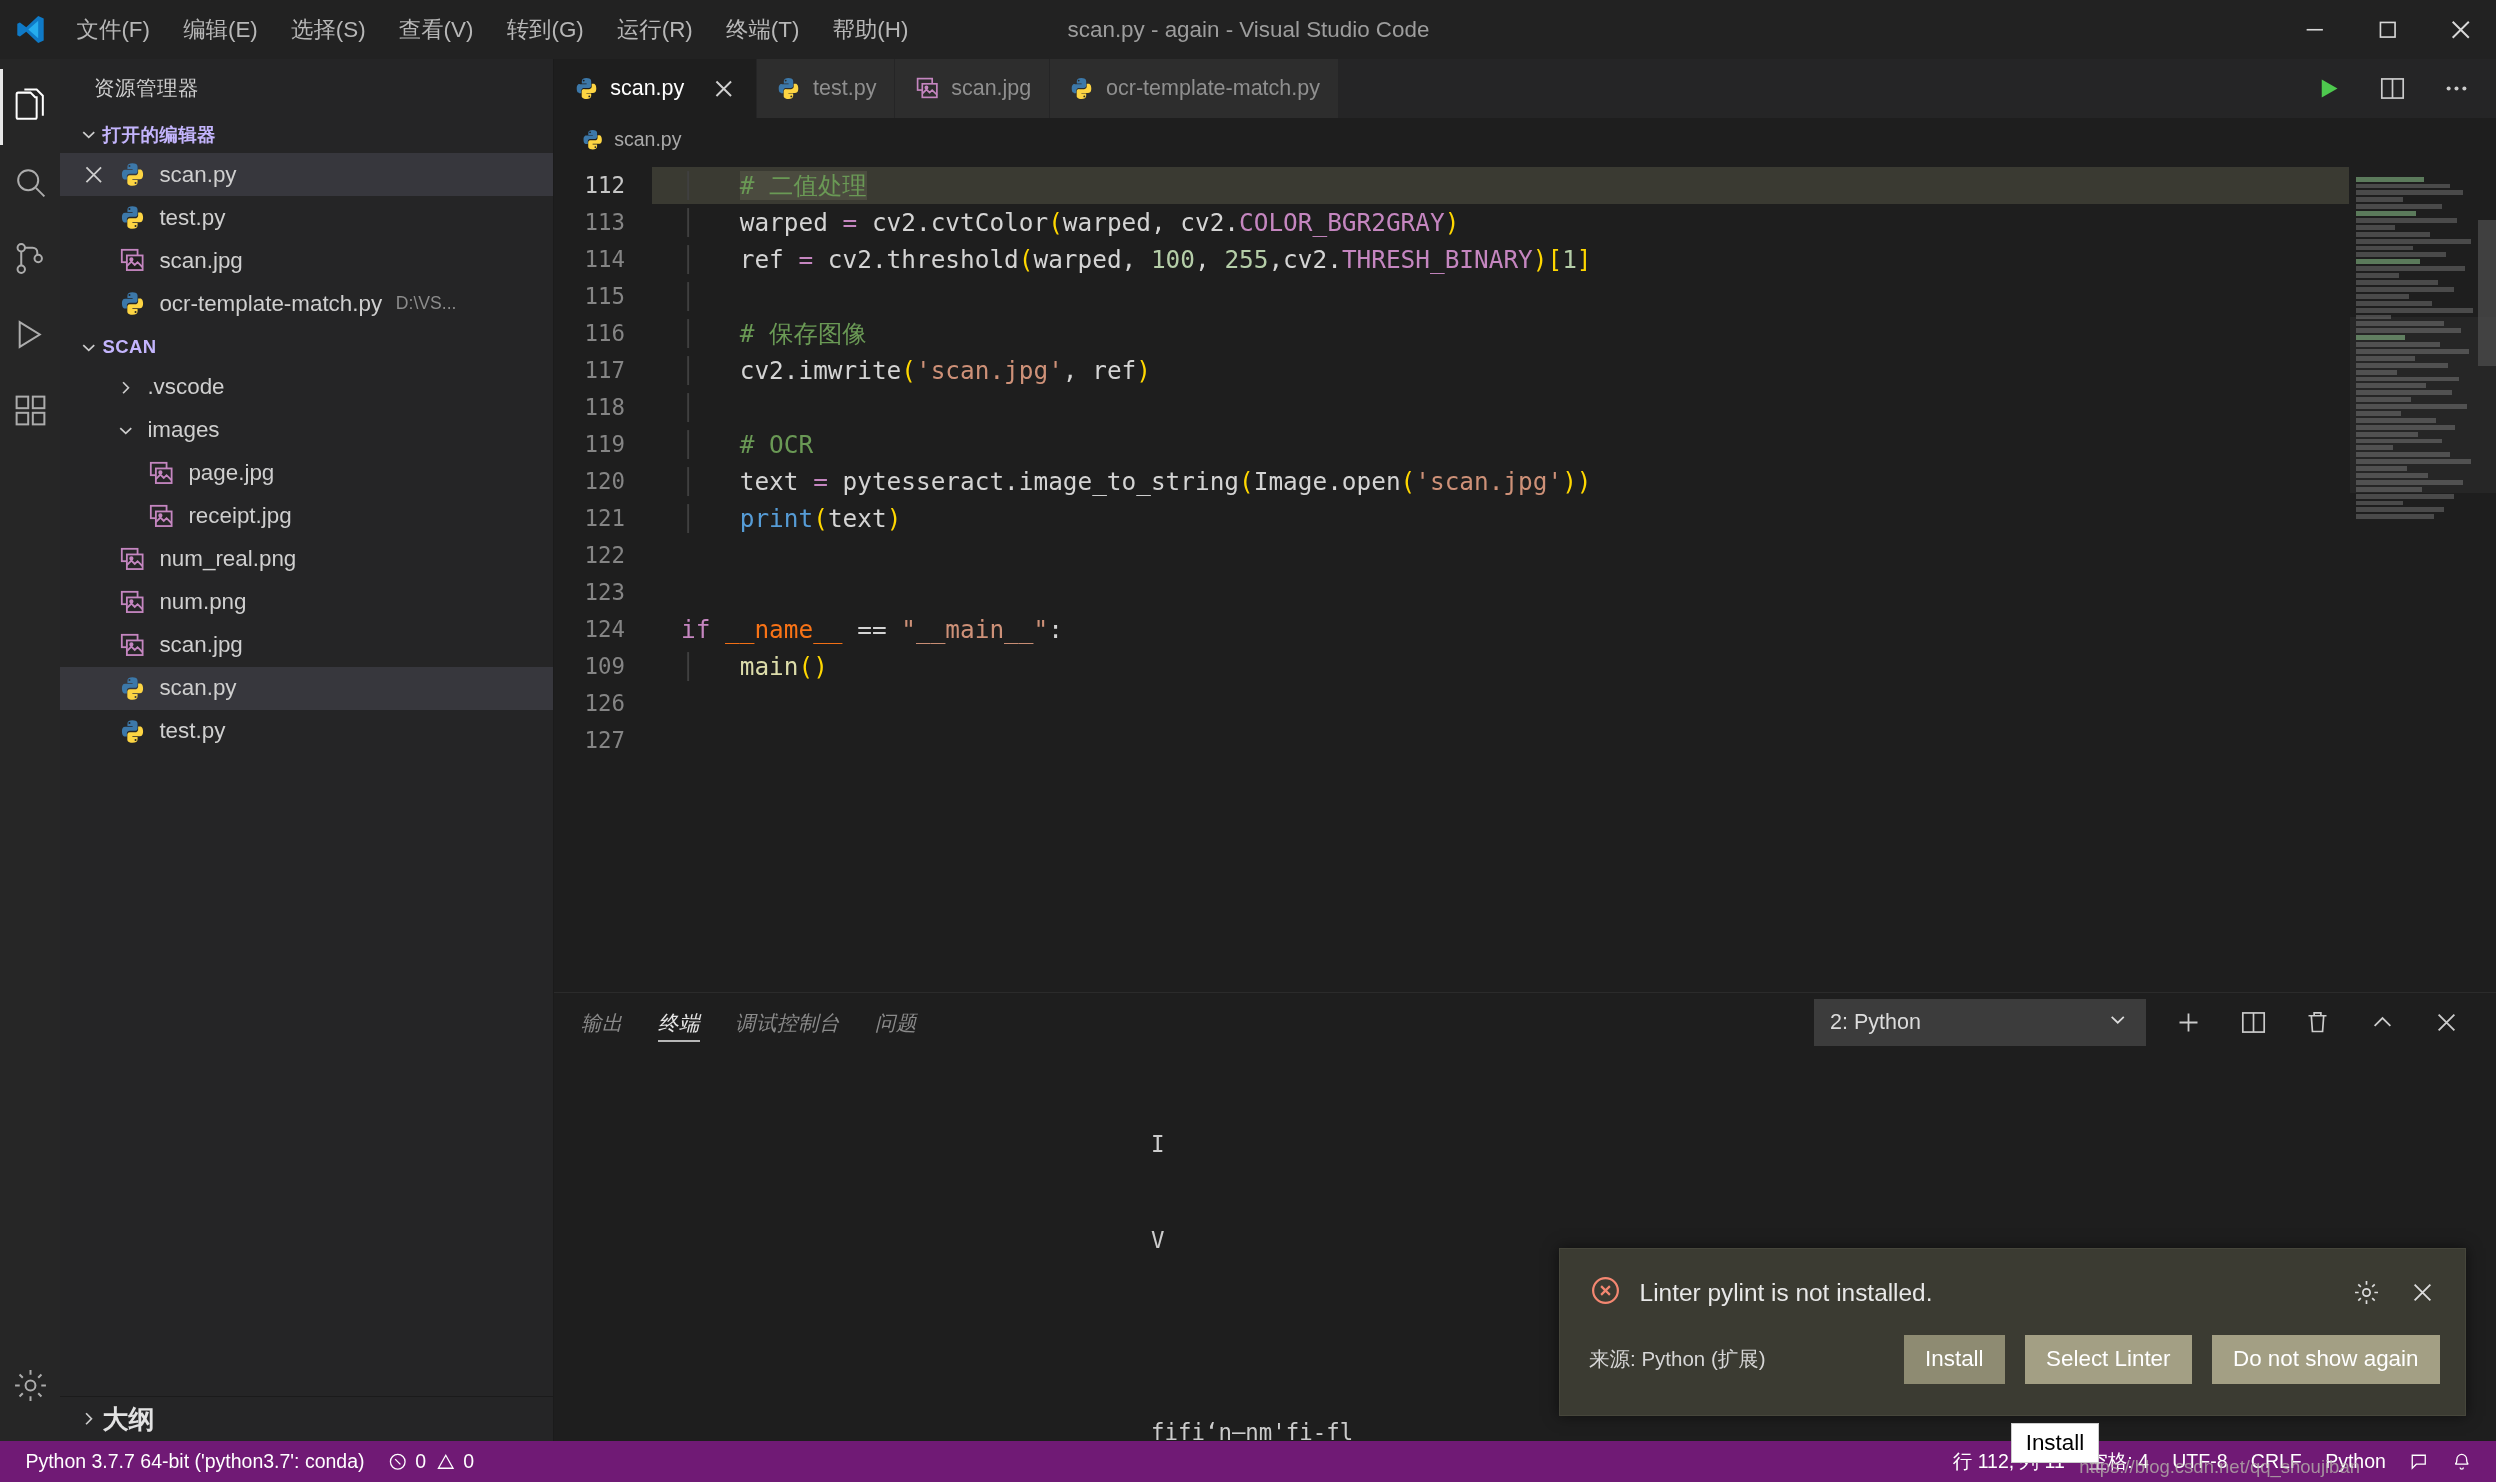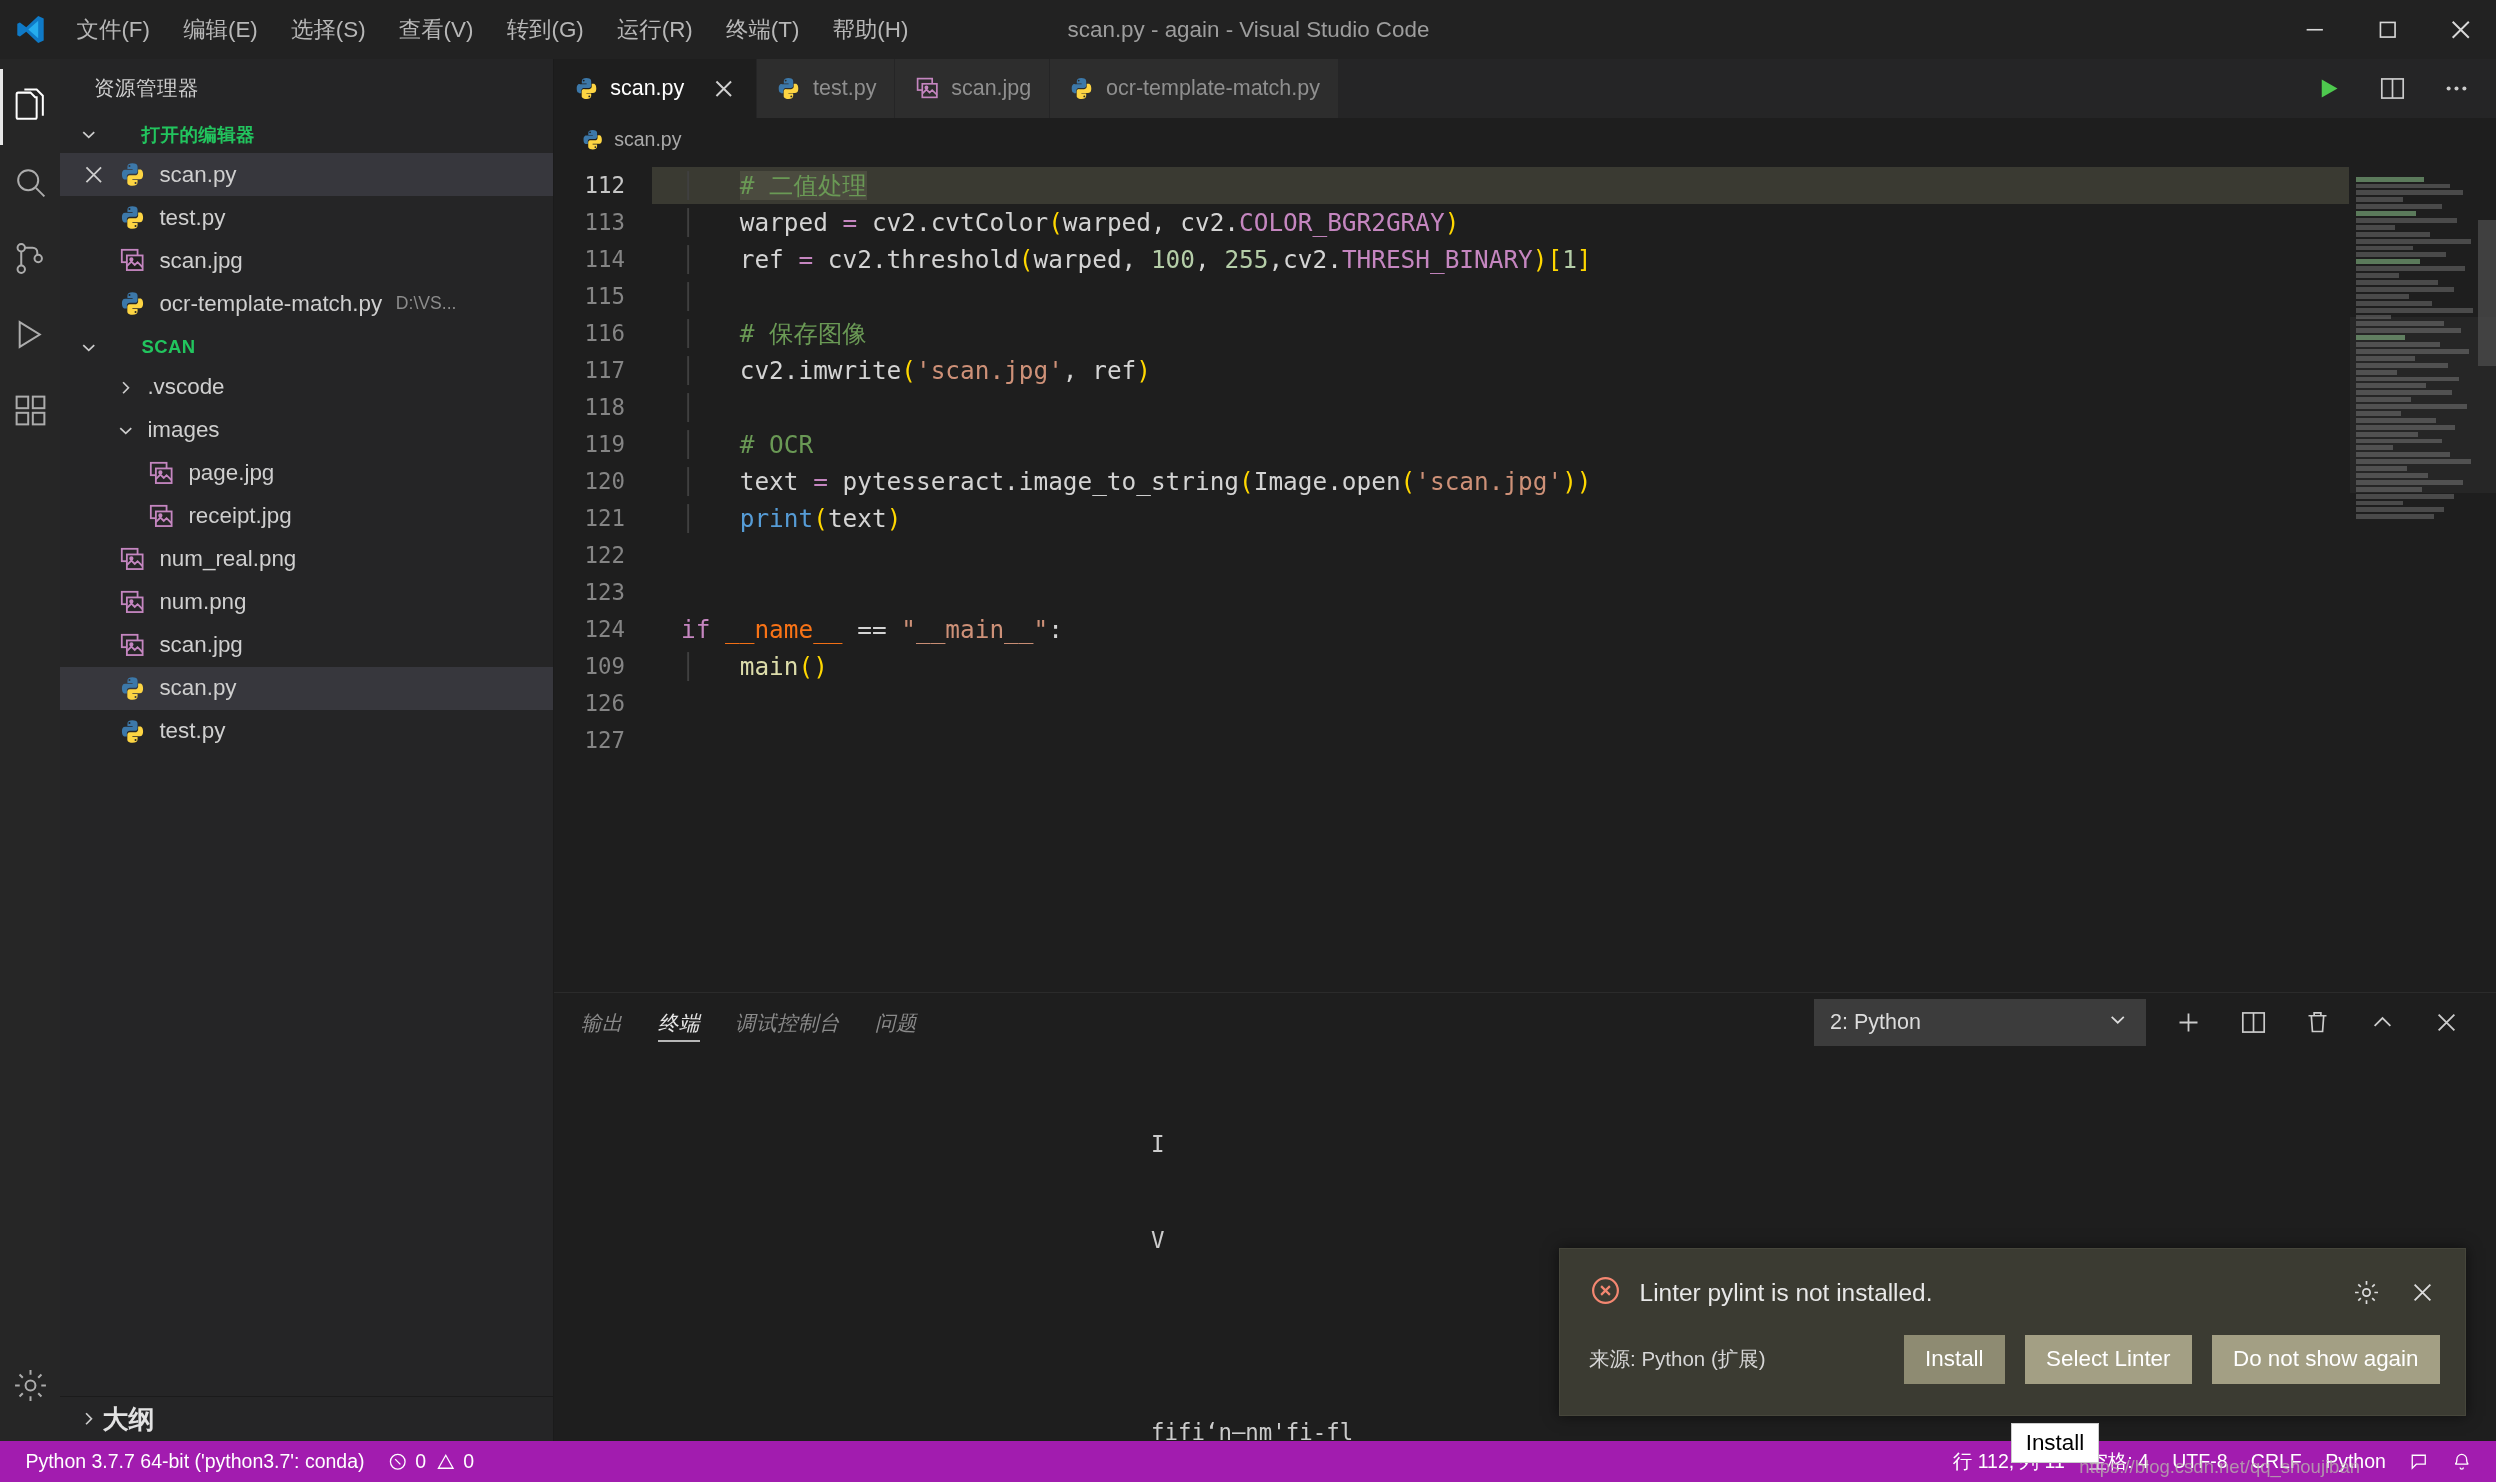--- a/index.html
+++ b/index.html
@@ -54,21 +54,21 @@
   .sidebar {
     width:494px; background:#252526; flex:0 0 494px; display:flex; flex-direction:column;
     border-right:1px solid #1b1b1b;
   }
   .sidebar-title {
     height:57px; line-height:57px; padding-left:34px; font-size:20.5px;
     letter-spacing:0.5px; color:#cfcfcf;
   }
   .section-header {
     height:37px; display:flex; align-items:center; padding-left:15.6px;
-    font-size:18.5px; font-weight:bold; color:#22c55e; cursor:pointer; letter-spacing:0.4px;gap:39px;
+    font-size:18.5px; font-weight:bold; color:#c4b5fd; cursor:pointer; letter-spacing:0.4px;
   }
   .twisty { width:27px; display:flex; align-items:center; justify-content:center; flex:0 0 27px; }
   .tree-row {
     height:43px; display:flex; align-items:center; font-size:22.4px; color:#cfcfcf;
     padding-left:15.6px; cursor:pointer; white-space:nowrap;
   }
   .tree-row.selected { background:#37373d; }
   .tree-row .close-x { width:37px; display:flex; align-items:center; justify-content:center; flex:0 0 37px; }
   .tree-row .ind { flex:0 0 37px; }
   .tree-row .ind2 { flex:0 0 29px; }
@@ -184,21 +184,21 @@
     cursor:pointer; white-space:nowrap;
   }
   .notif-btn.focused { background:#8e8b72; }
   .tooltip {
     position:absolute; background:#ffffff; color:#000000; font-size:22.4px;
     padding:5.9px 13.7px; border:1px solid #cccccc; z-index:60; white-space:nowrap;
   }
 
   
   .statusbar {
-    height:41px; flex:0 0 41px; background:#a21caf; display:flex; align-items:center;
+    height:41px; flex:0 0 41px; background:#701a75; display:flex; align-items:center;
     font-size:19.5px; color:#ffffff; padding:0 13.7px; position:relative; z-index:40;
   }
   .sb-item { display:flex; align-items:center; padding:0 11.7px; height:41px; cursor:pointer; white-space:nowrap; }
   .sb-right { margin-left:auto; display:flex; align-items:center; }
   .watermark {
     position:absolute; right:137px; bottom:3.9px; font-size:18.5px; color:#b9b9ad; opacity:.75;
     pointer-events:none; white-space:nowrap;
   }
 </style>
 </head>

